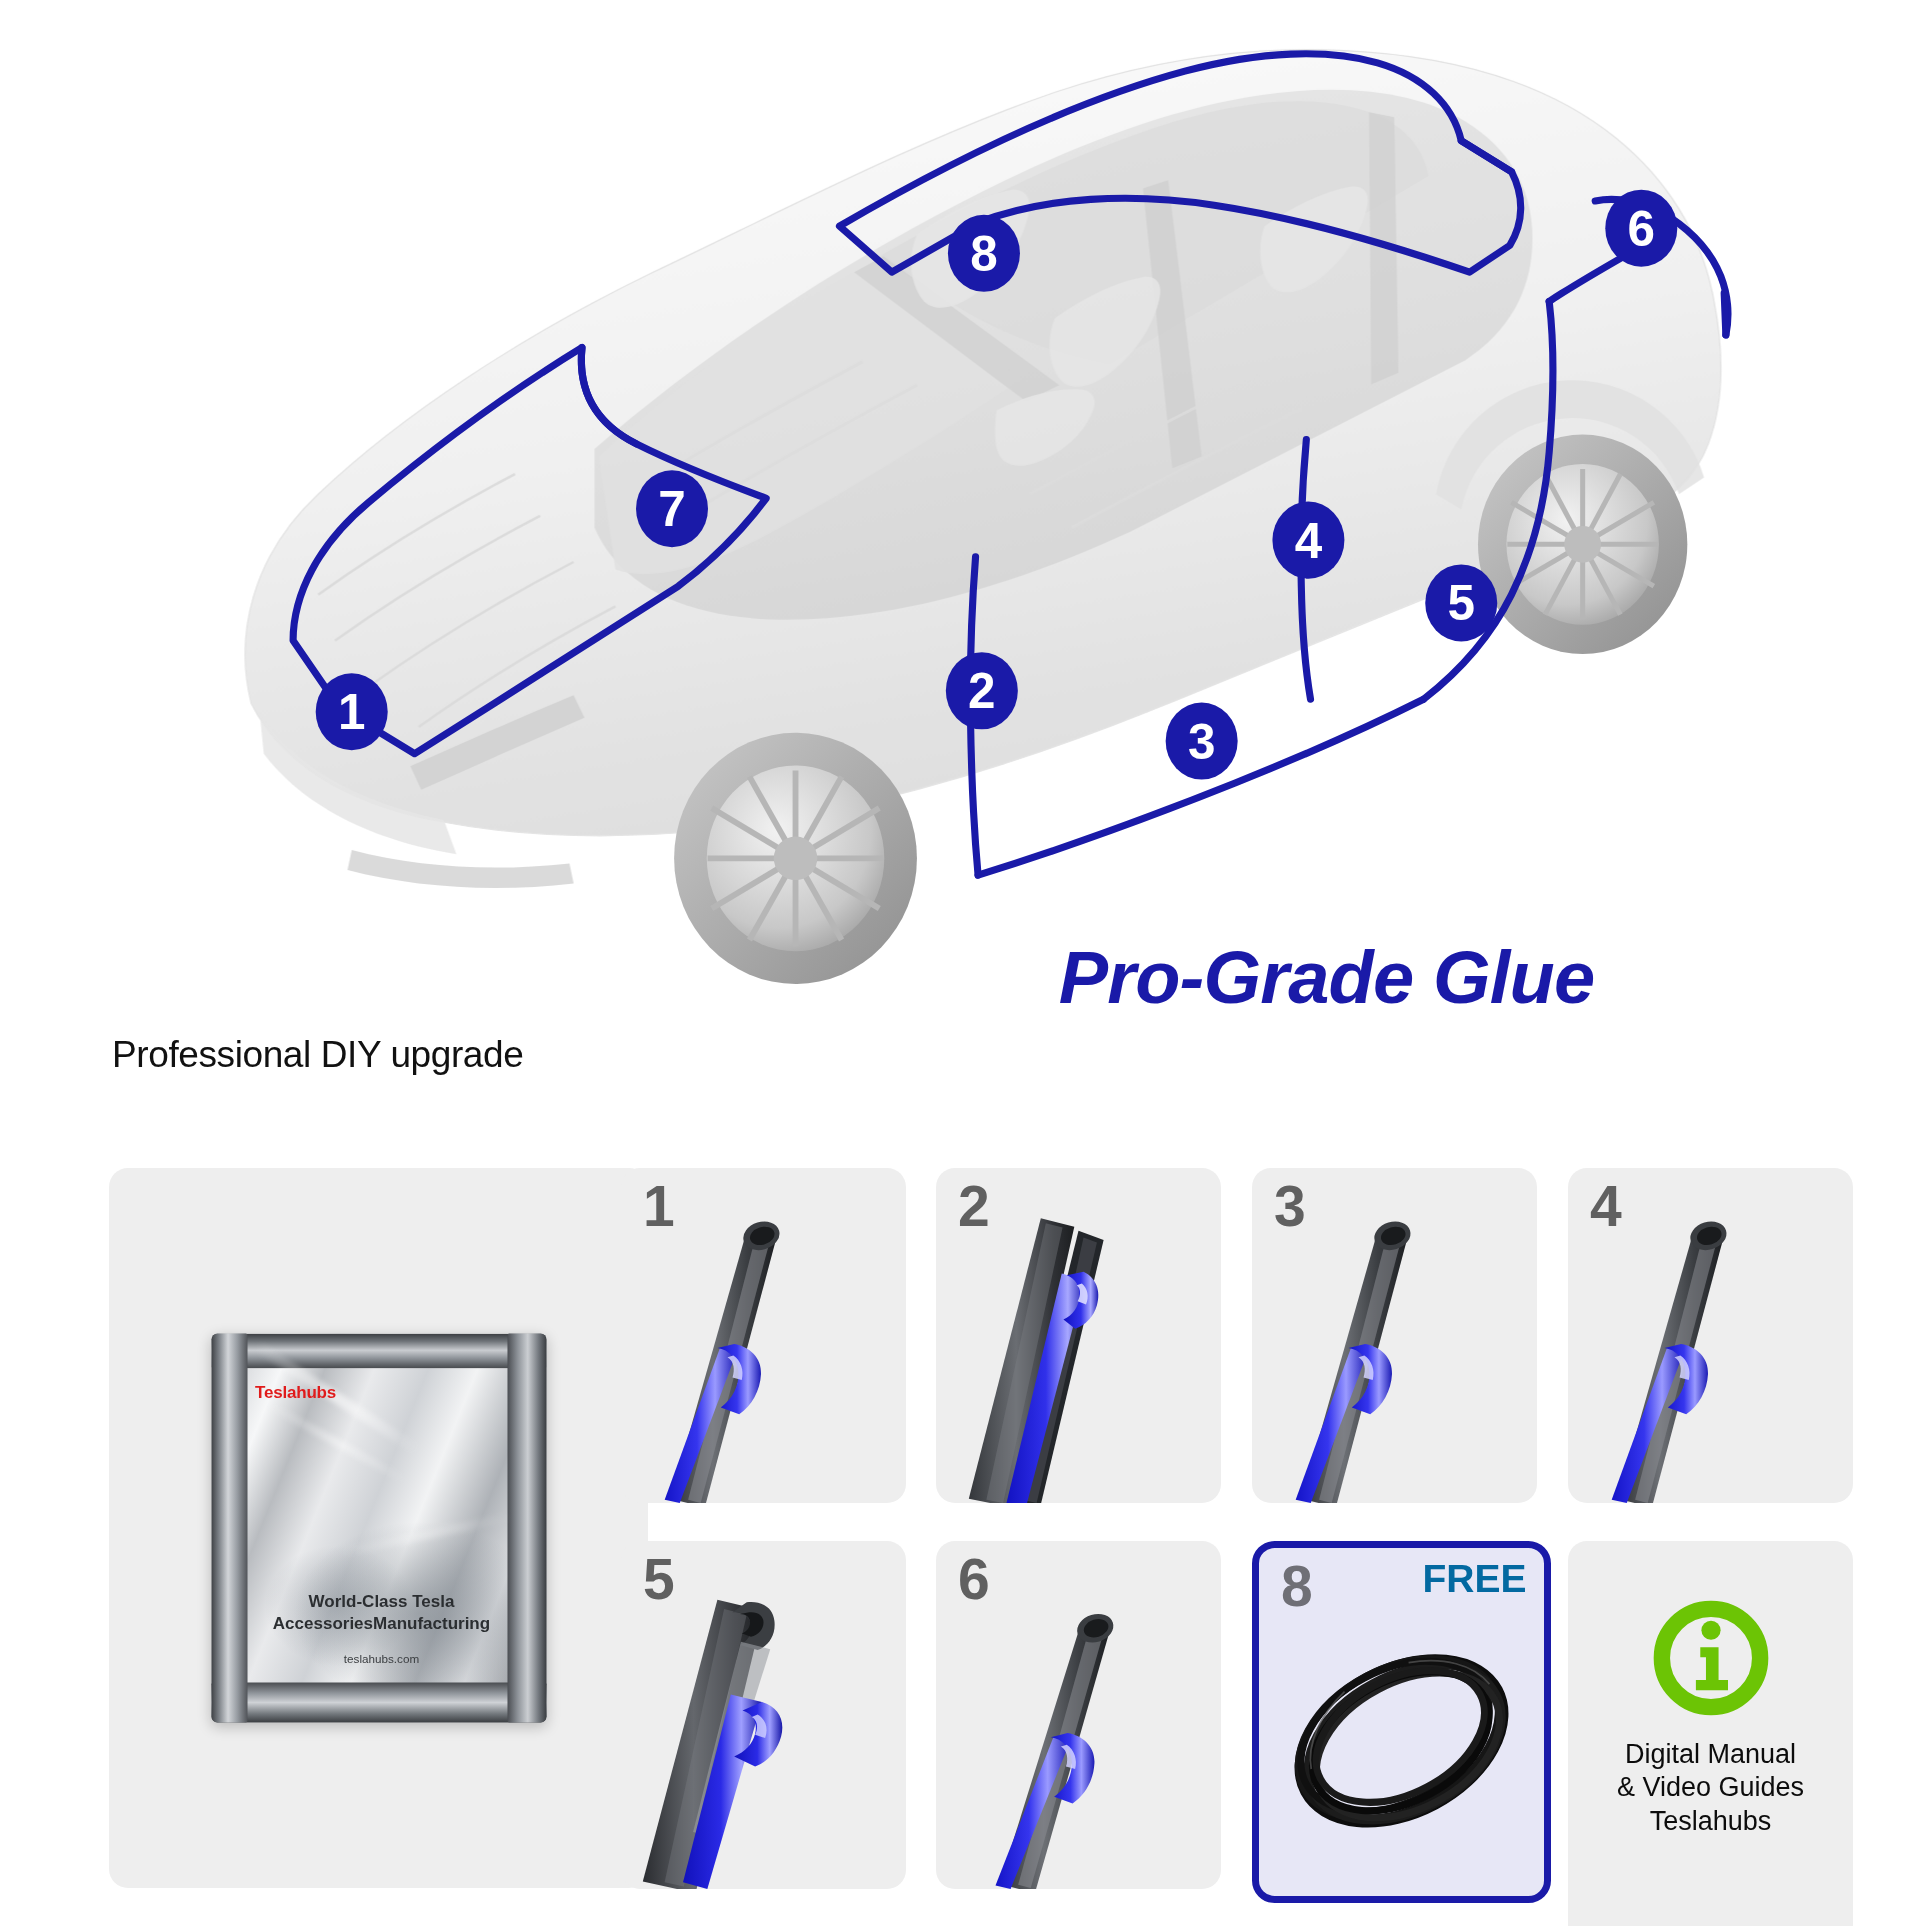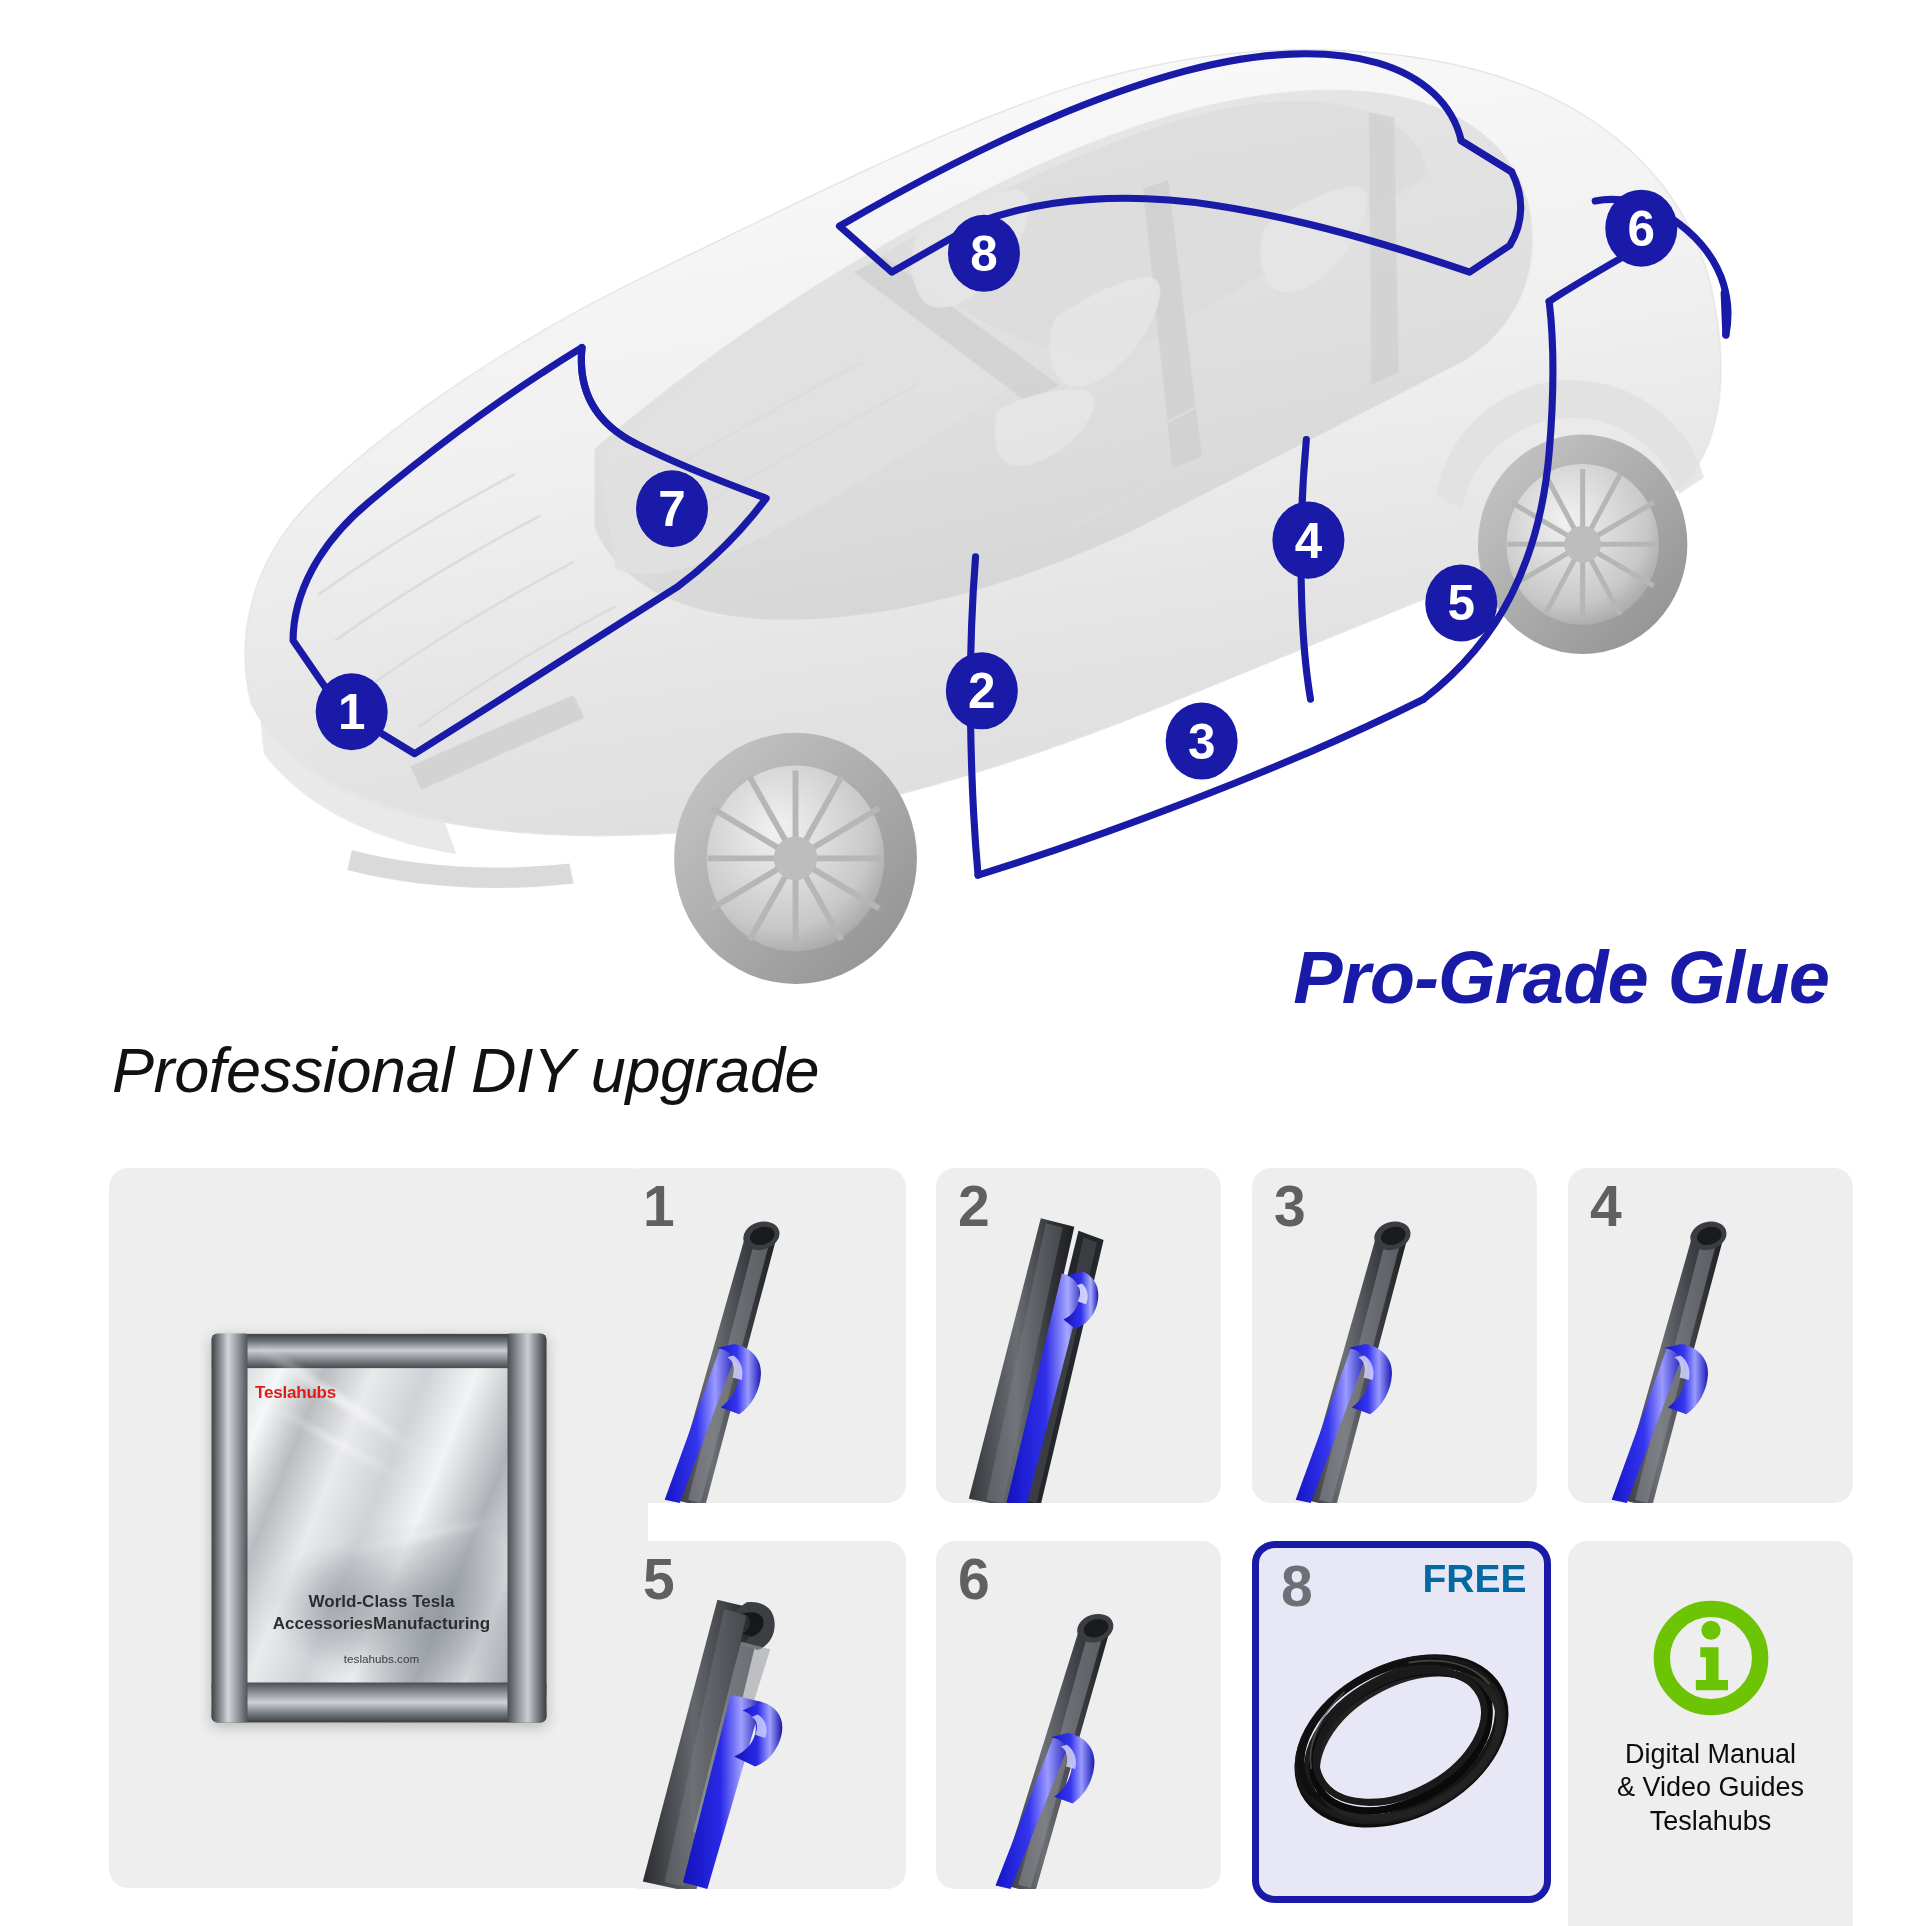--- a/index.html
+++ b/index.html
@@ -5,23 +5,23 @@
   html,body{margin:0;padding:0;background:#ffffff;}
   body{width:1926px;height:1926px;position:relative;overflow:hidden;
        font-family:"Liberation Sans",sans-serif;-webkit-font-smoothing:antialiased;}
 
   
   #car-diagram{position:absolute;left:0;top:0;width:1926px;height:1030px;}
   #car-svg{position:absolute;left:0;top:0;width:1926px;height:1030px;}
 
   
   #subhead{position:absolute;left:112px;top:1034px;width:712px;
-           font-size:63px;line-height:1.15;color:#111111;font-weight:400;
-           font-stretch:condensed;letter-spacing:-0.4px;white-space:nowrap;font-style:italic;}
-  #headline{position:absolute;right:97px;top:936px;width:1005px;text-align:right;
+           font-size:37px;line-height:1.15;color:#111111;font-weight:400;
+           font-stretch:condensed;letter-spacing:-0.4px;white-space:nowrap;}
+  #headline{position:absolute;right:97px;top:936px;width:1005px;text-align:center;
             font-size:74px;line-height:1.13;font-weight:bold;font-style:italic;
             font-stretch:condensed;color:#1a1aa8;letter-spacing:-0.8px;}
   #headline .hl-line{display:block;}
 
   
   #product-grid{position:absolute;left:109px;top:1168px;width:1717px;height:720px;}
 
   .card{position:absolute;background:#eeeeee;border-radius:19px;overflow:hidden;}
   .card-num{position:absolute;left:22px;top:10px;font-size:57px;line-height:1;
             font-weight:bold;font-stretch:condensed;color:#606060;letter-spacing:-0.8px;}

